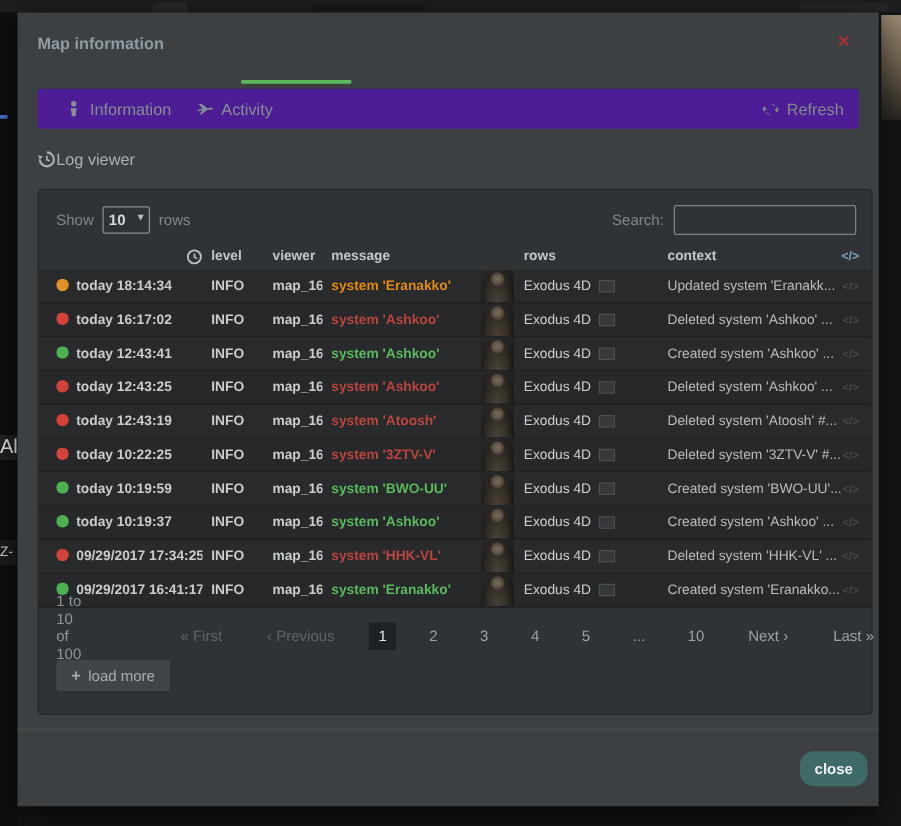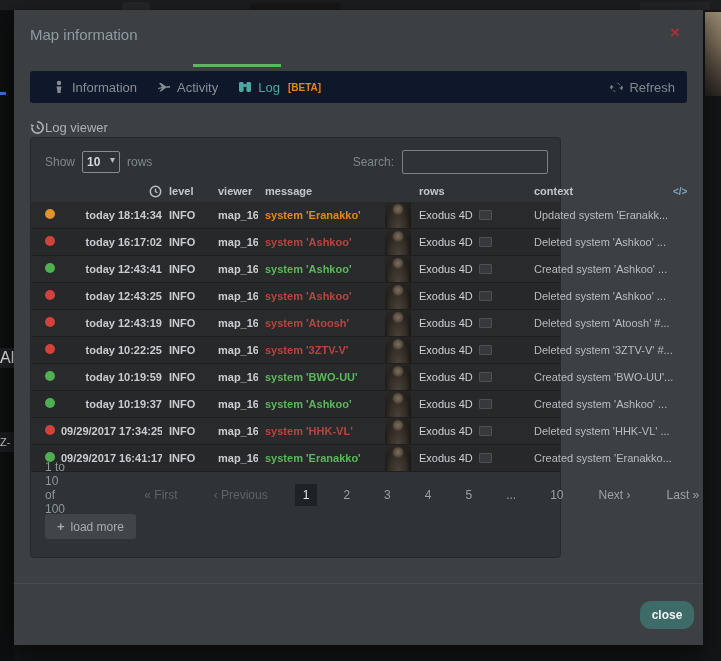--- a/index.html
+++ b/index.html
@@ -22,40 +22,40 @@
   .bg-frag-box2 { position:absolute; left:0; top:432px; width:14px; height:20px; background:#1a1c1d; color:#cfd3d5; font-size:11px; line-height:20px; overflow:hidden; white-space:nowrap; }
   .bg-right { position:absolute; left:703px; top:10px; width:18px; height:651px; background:#141516; }
   .bg-portrait { position:absolute; left:705px; top:12px; width:16px; height:84px;
     background:linear-gradient(200deg,#9a8a74 0%, #7a6c58 35%, #4a4136 70%, #262220 100%); }
   .bg-bottom { position:absolute; left:14px; top:645px; width:689px; height:16px; background:#121314; }
 
   
   .modal { position:absolute; left:14px; top:10px; width:689px; height:635px;
     background:#3c4042; box-shadow:0 6px 24px rgba(0,0,0,.6); }
   .modal-header { position:relative; height:48px; padding:0 16px; display:flex; align-items:center; }
-  .modal-title { font-size:15px; color:#8f9ca3; font-weight:400; }
+  .modal-title { font-size:13px; color:#8f9ca3; font-weight:700; }
   .close-x { position:absolute; right:18px; top:13px; width:20px; height:20px; color:#a93236;
     font-size:17px; font-weight:700; line-height:20px; text-align:center; cursor:pointer; }
   .progress-line { position:absolute; left:179px; top:54px; width:88px; height:3px; background:#5cb85c; }
 
   
-  .tab-bar { position:relative; margin:13px 16px 0 16px; height:32px; background:#0f172a;
+  .tab-bar { position:relative; margin:13px 16px 0 16px; height:32px; background:#4c1d95;
     border-radius:3px; display:flex; align-items:center; padding:4px 12px; font-size:13px; color:#878f94; }
   .tab { display:flex; align-items:center; gap:6px; padding:0 10px; height:32px; cursor:pointer; }
   .tab .ticon { width:14px; height:14px; display:inline-block; }
   .tab.active { color:#4da8a2; }
   .beta-tag { color:#e28a0d; font-size:10px; font-weight:700; margin-left:2px; }
   .refresh { margin-left:auto; display:flex; align-items:center; gap:6px; color:#82898d; cursor:pointer; }
 
   
   .section-heading { margin:14px 16px 0 16px; display:flex; align-items:center; gap:0;
     font-size:13px; color:#a9b2b7; height:20px; }
 
   
-  .table-panel { position:relative; margin:0 16px 0 16px; width:531px; height:421px;
+  .table-panel { position:relative; margin:14px 16px 0 16px; width:668px; height:421px;
     background:#2f3335; border:1px solid #26292b; border-radius:4px; }
   .controls-row { display:flex; align-items:center; padding:12px 12px 0 14px; height:36px; }
   .ctl-label { font-size:12px; color:#7f888d; }
   select.page-size { margin:0 7px; width:38px; height:22px; background:transparent; color:#d6dadc;
     font-size:12px; font-weight:700; border:1px solid #858d92; border-radius:2px;
     -webkit-appearance:none; appearance:none; padding:0 4px; font-family:"Liberation Sans",sans-serif; }
   .select-wrap { position:relative; display:inline-block; }
   .select-wrap::after { content:"▾"; position:absolute; right:12px; top:3px; font-size:10px; color:#b7bcbe; pointer-events:none; }
   .search-group { margin-left:auto; display:flex; align-items:center; gap:8px; }
   .search-input { width:146px; height:24px; background:transparent; border:1px solid #7a8288;
@@ -63,21 +63,21 @@
 
   
   .grid-row { display:grid; grid-template-columns:16px 101px 49px 47px 127px 30px 119px 139px 1fr;
     align-items:center; padding:0 10px 0 14px; }
   .thead { height:22px; margin-top:6px; font-size:11px; font-weight:700; color:#c3c8ca; }
   .thead .h-time { text-align:right; }
   .thead .h-code { text-align:right; color:#7ea5bd; font-size:10px; }
   .tbody .trow { height:27px; background:#26282a; border-bottom:1px solid #1d1f21; cursor:pointer; }
   .tbody .trow:nth-child(odd) { background:#282a2c; }
   .cell { font-size:11px; overflow:hidden; white-space:nowrap; }
-  .c-time { text-align:right; font-weight:700; color:#c9cdcf; }
+  .c-time { font-weight:700; color:#c9cdcf; }
   .c-level, .c-channel { font-weight:700; color:#c9cdcf; padding-left:7px; }
   .c-message { font-weight:700; padding-left:7px; }
   .c-context { color:#b9bdbf; }
   .c-code { text-align:right; color:#45494c; font-size:9px; font-weight:700; }
   .dot { display:inline-block; width:10px; height:10px; border-radius:50%; }
   .t-updated .dot { background:#e09327; } .t-updated .c-message { color:#e28a0d; }
   .t-deleted .dot { background:#d2423a; } .t-deleted .c-message { color:#b9453f; }
   .t-created .dot { background:#4fb052; } .t-created .c-message { color:#5cb85c; }
   .avatar { width:26px; height:26px; display:block;
     background:
@@ -146,31 +146,20 @@
       <span>Information</span>
     </div>
     <div class="tab">
       <span class="ticon">
         <svg class="icon-svg" width="14" height="14" viewBox="0 0 14 14">
             <path d="M1 8 L5 7 L2 3 L4 3 L9 6.5 L12.5 6 C13.3 6 13.3 7.6 12.5 7.7 L9 7.8 L4 11.5 L2.5 11.5 L5 8.2 L1 9 Z" fill="#878f94"></path>
           </svg>
       </span>
       <span>Activity</span>
     </div>
-    <div class="tab active">
-      <span class="ticon">
-        <svg class="icon-svg" width="14" height="14" viewBox="0 0 14 14">
-            <rect x="1" y="2" width="4.6" height="10" rx="1.4" fill="#4da8a2"></rect>
-            <rect x="8.4" y="2" width="4.6" height="10" rx="1.4" fill="#4da8a2"></rect>
-            <rect x="5.4" y="4" width="3.2" height="3" fill="#4da8a2"></rect>
-          </svg>
-      </span>
-      <span>Log</span>
-      <span class="beta-tag">[BETA]</span>
-    </div>
     <div class="refresh">
       <span class="ticon">
         <svg class="icon-svg" width="13" height="13" viewBox="0 0 14 14">
             <path d="M7 2 A5 5 0 0 1 12 7 L10 7 L12.8 10 L14 6.5 Z M7 12 A5 5 0 0 1 2 7 L4 7 L1.2 4 L0 7.5 Z" fill="#82898d"></path>
           </svg>
       </span>
       <span>Refresh</span>
     </div>
   </div>
 

